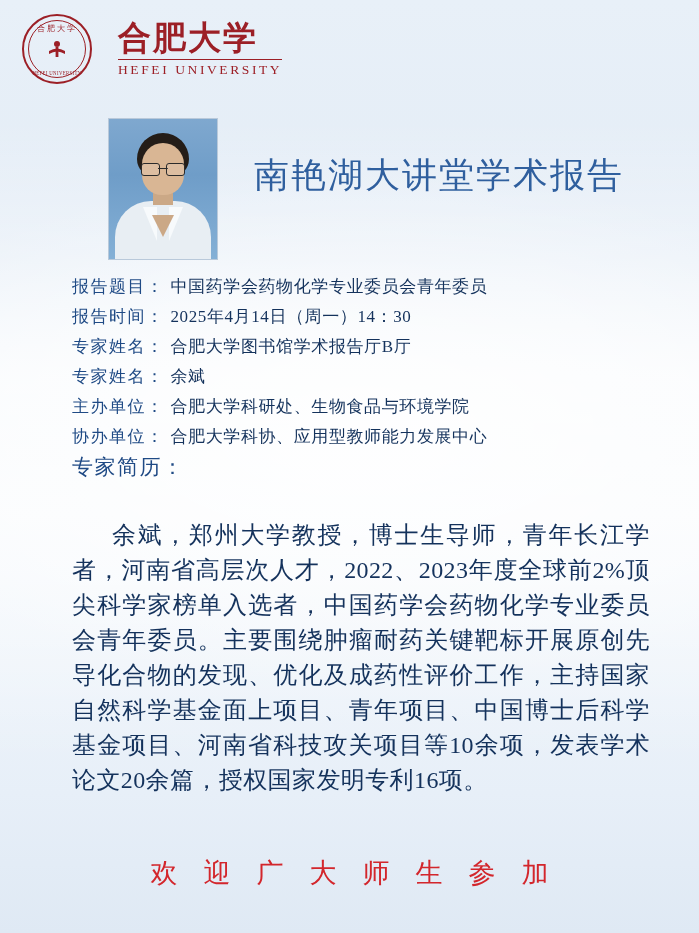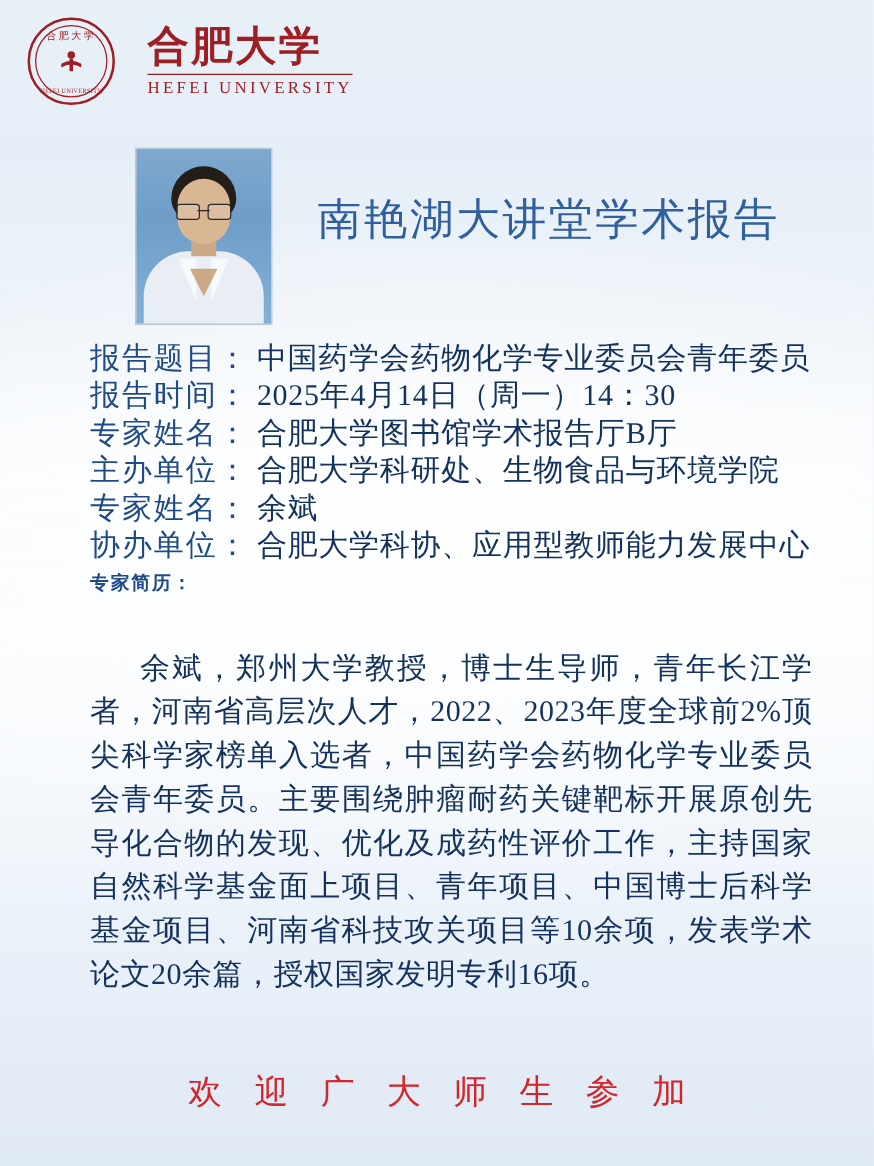--- a/index.html
+++ b/index.html
@@ -229,42 +229,41 @@
   
   .info {
     position: absolute;
     left: 72px;
     top: 272px;
     width: 580px;
   }
   .info-row {
     display: flex;
     align-items: baseline;
-    font-size: 24px;
+    font-size: 17px;
     line-height: 30px;
     color: #1f4a85;
     white-space: nowrap;
     text-align: center;
   }
   .info-row .lbl {
     letter-spacing: 1.5px;
     color: #1f4a85;
     flex: 0 0 auto;
   }
   .info-row .val {
     color: #14325c;
     letter-spacing: 0.6px;
     padding-left: 6px;
   }
   .bio-label {
-    font-size: 15px;
+    font-size: 21px;
     line-height: 30px;
     letter-spacing: 1.5px;
     color: #1f4a85;
-    font-weight: bold;
   }
 
   
   .bio {
     position: absolute;
     left: 72px;
     top: 518px;
     width: 578px;
     font-size: 24px;
     line-height: 35px;
@@ -337,28 +336,28 @@
     </div>
     <div class="info-row">
       <span class="lbl">报告时间：</span>
       <span class="val">2025年4月14日（周一）14：30</span>
     </div>
     <div class="info-row">
       <span class="lbl">专家姓名：</span>
       <span class="val">合肥大学图书馆学术报告厅B厅</span>
     </div>
     <div class="info-row">
+      <span class="lbl">专家姓名：</span>
+      <span class="val">余斌</span>
+    </div>
+    <div class="info-row">
       <span class="lbl">主办单位：</span>
       <span class="val">合肥大学科研处、生物食品与环境学院</span>
     </div>
     <div class="info-row">
-      <span class="lbl">专家姓名：</span>
-      <span class="val">余斌</span>
-    </div>
-    <div class="info-row">
       <span class="lbl">协办单位：</span>
       <span class="val">合肥大学科协、应用型教师能力发展中心</span>
     </div>
     <div class="bio-label">专家简历：</div>
   </div>
 
   <div class="bio">余斌，郑州大学教授，博士生导师，青年长江学者，河南省高层次人才，2022、2023年度全球前2%顶尖科学家榜单入选者，中国药学会药物化学专业委员会青年委员。主要围绕肿瘤耐药关键靶标开展原创先导化合物的发现、优化及成药性评价工作，主持国家自然科学基金面上项目、青年项目、中国博士后科学基金项目、河南省科技攻关项目等10余项，发表学术论文20余篇，授权国家发明专利16项。</div>
 
   <div class="slogan">欢迎广大师生参加</div>
 </div>

